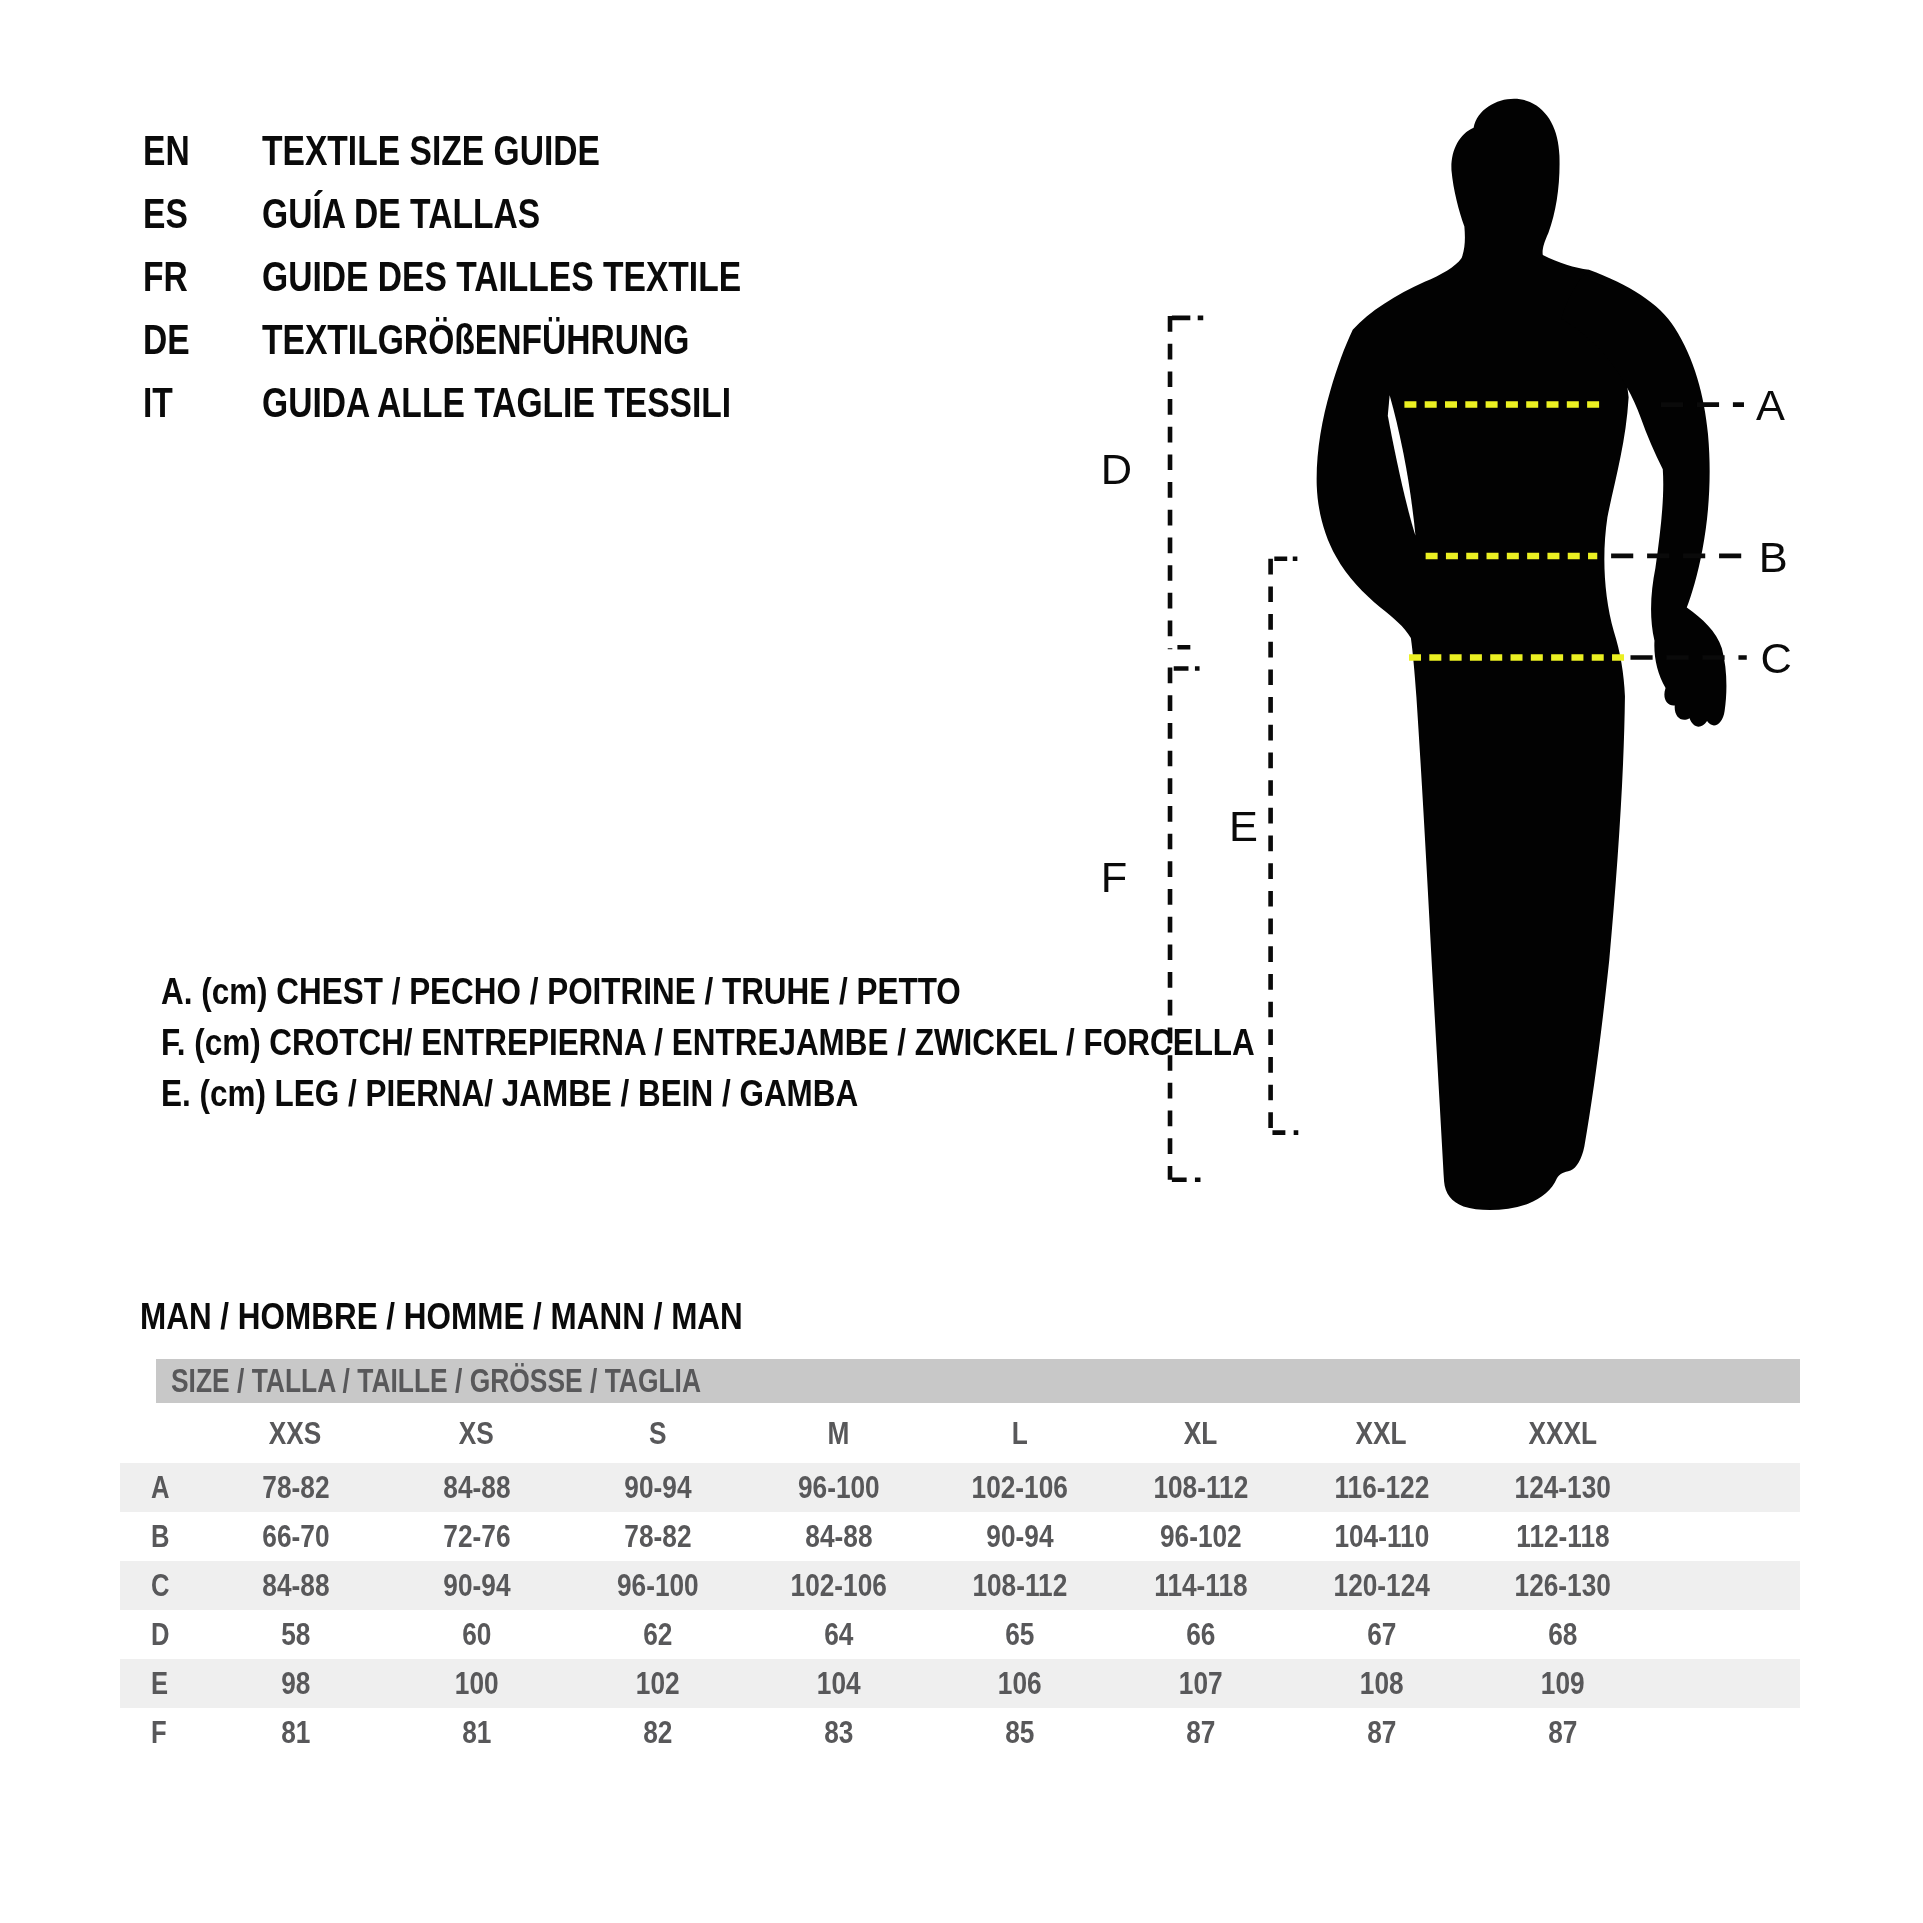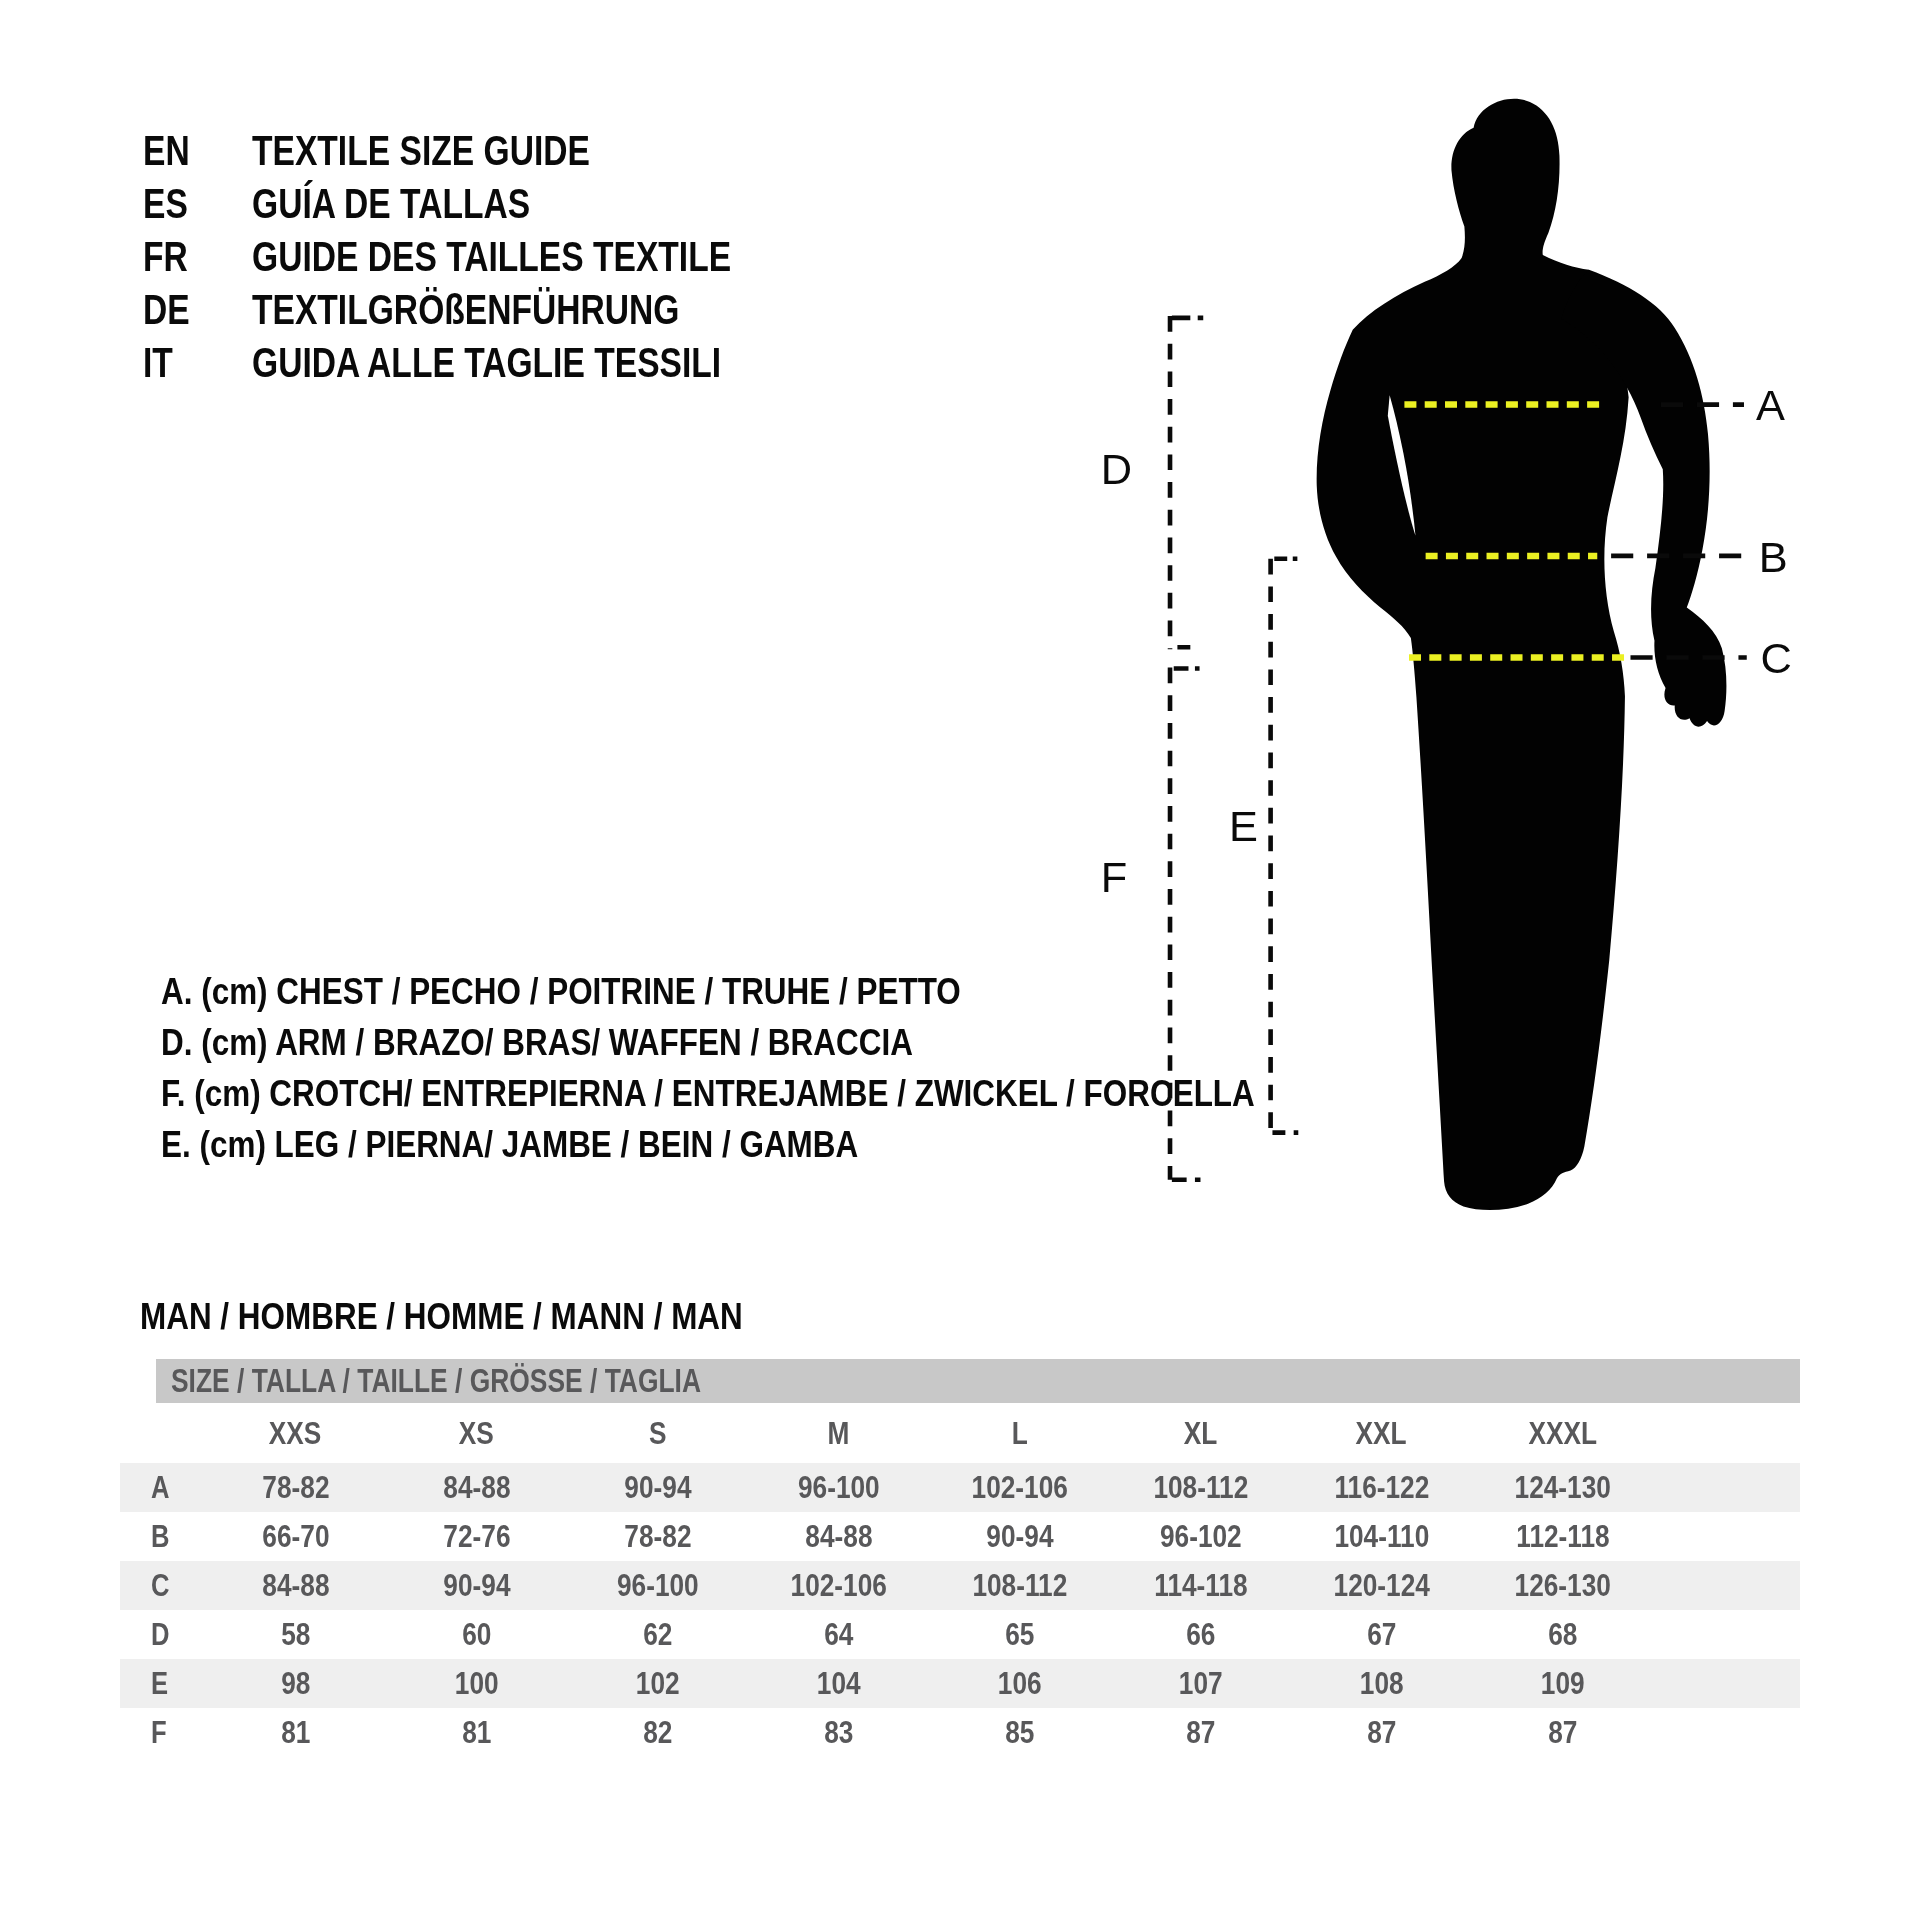--- a/index.html
+++ b/index.html
@@ -9,21 +9,21 @@
   }
   
   .condL { display:inline-block; transform:scaleX(0.80); transform-origin:0 50%; white-space:nowrap; }
   .condM { display:inline-block; transform:scaleX(0.85); transform-origin:0 50%; white-space:nowrap; }
   .condC { display:inline-block; transform:scaleX(0.82); transform-origin:50% 50%; white-space:nowrap; }
 
   
   .lang-block {
     position:absolute; left:143px; top:124px;
     display:grid; grid-template-columns:109px auto;
-    font-size:42px; font-weight:700; line-height:53px; letter-spacing:0;
+    font-size:42px; font-weight:700; line-height:53px; letter-spacing:0;gap:10px;
   }
 
   
   .legend-block {
     position:absolute; left:140px; top:966px;
     font-size:37px; font-weight:700; line-height:51px;margin-left:21px;
   }
   .category-line {
     position:absolute; left:140px; top:1294px;
     font-size:37px; font-weight:700; line-height:46px;
@@ -140,21 +140,20 @@
   <text x="1903" y="455" font-size="47" fill="#0a0a0a">A</text>
   <text x="1906" y="619" font-size="47" fill="#0a0a0a">B</text>
   <text x="1908" y="729" font-size="47" fill="#0a0a0a">C</text>
   <text x="1193" y="524" font-size="47" fill="#0a0a0a">D</text>
   <text x="1332" y="911" font-size="47" fill="#0a0a0a">E</text>
   <text x="1193" y="966" font-size="47" fill="#0a0a0a">F</text>
 </svg>
 
 <div class="legend-block">
   <div><span class="condM">A. (cm) CHEST / PECHO / POITRINE / TRUHE / PETTO</span></div>
-  <div><span class="condM">D. (cm) ARM / BRAZO/ BRAS/ WAFFEN / BRACCIA</span></div>
   <div><span class="condM">F. (cm) CROTCH/ ENTREPIERNA / ENTREJAMBE / ZWICKEL / FORCELLA</span></div>
   <div><span class="condM">E. (cm) LEG / PIERNA/ JAMBE / BEIN / GAMBA</span></div>
 </div>
 
 <div class="category-line">
   <span class="condM">MAN / HOMBRE / HOMME / MANN / MAN</span>
 </div>
 
 <div class="size-table">
   <div class="tbl-title">

